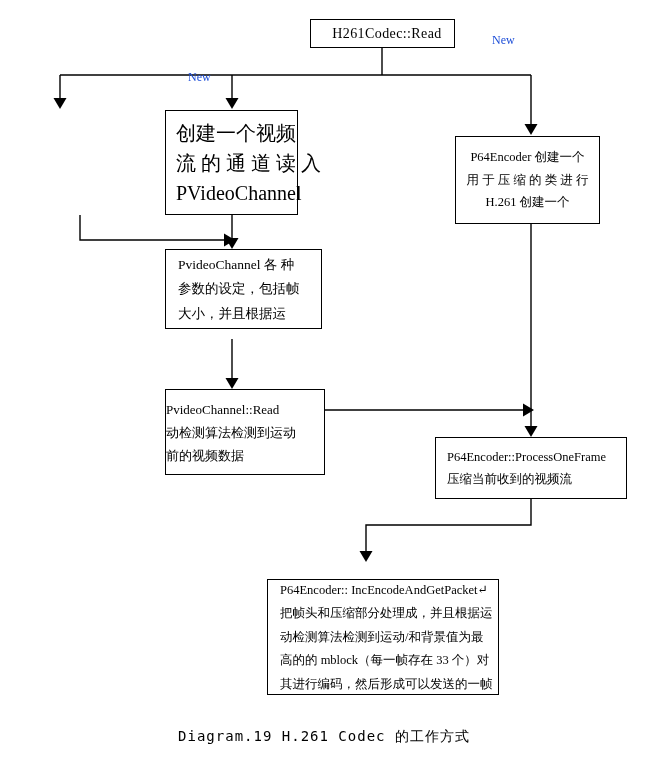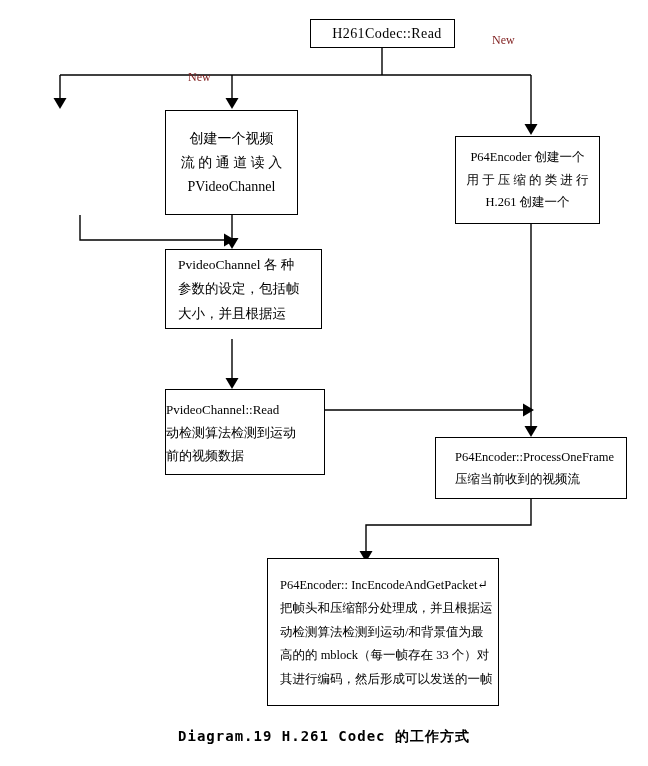--- a/index.html
+++ b/index.html
@@ -59,21 +59,21 @@
   #node-attach .line {
     font-size: 12.5px;
     margin: 4.5px 0;
   }
   
   #node-create {
     left: 165px; top: 110px; width: 133px; height: 105px;
     padding: 10px 10px;
   }
   #node-create .line {
-    font-size: 14px;
+    font-size: 20px;
     margin: 5px 0;
     text-align: center;
   }
   
   #node-p64create {
     left: 455px; top: 136px; width: 145px; height: 88px;
     padding: 8px 10px;
   }
   #node-p64create .line {
     font-size: 12.5px;
@@ -98,53 +98,52 @@
     font-size: 13px;
     margin: 5px 0;
   }
   
   #node-process {
     left: 435px; top: 437px; width: 192px; height: 62px;
     padding: 8px 11px;
   }
   #node-process .line {
     font-size: 12.5px;
-    margin: 5px 8px;
+    margin: 5px 0;
   }
   
   #node-inc {
-    left: 267px; top: 558px; width: 232px; height: 148px;
+    left: 267px; top: 579px; width: 232px; height: 116px;
     padding: 22px 12px;
   }
   #node-inc .line {
     font-size: 12.5px;
     margin: 5.5px 0;
   }
   .edge-label {
     position: absolute;
     font-size: 12px;
     font-family: "Liberation Serif", "DejaVu Serif", serif;
-    color: #7f1d1d;
+    color: #1d4ed8;
     z-index: 3;
     white-space: pre;
   }
   #label-new-left { left: 188px; top: 70px; }
   #label-new-right { left: 492px; top: 33px; }
   #caption {
     position: absolute;
     left: 0; top: 728px;
     width: 648px;
     text-align: center;
     font-family: "DejaVu Sans Mono", "Liberation Mono", monospace;
     font-size: 14px;
     letter-spacing: 1px;
     color: #000000;
     z-index: 3;
     white-space: pre;
-    font-weight: bold;
   }
 </style>
 </head>
 <body>
 
 <div id="canvas">
 
   <svg id="wires" viewBox="0 0 648 766" width="648" height="766">
     <defs>
       <marker id="arrowdown" markerWidth="11" markerHeight="9" refX="5.5" refY="8.4" orient="auto-start-reverse" markerUnits="userSpaceOnUse">

